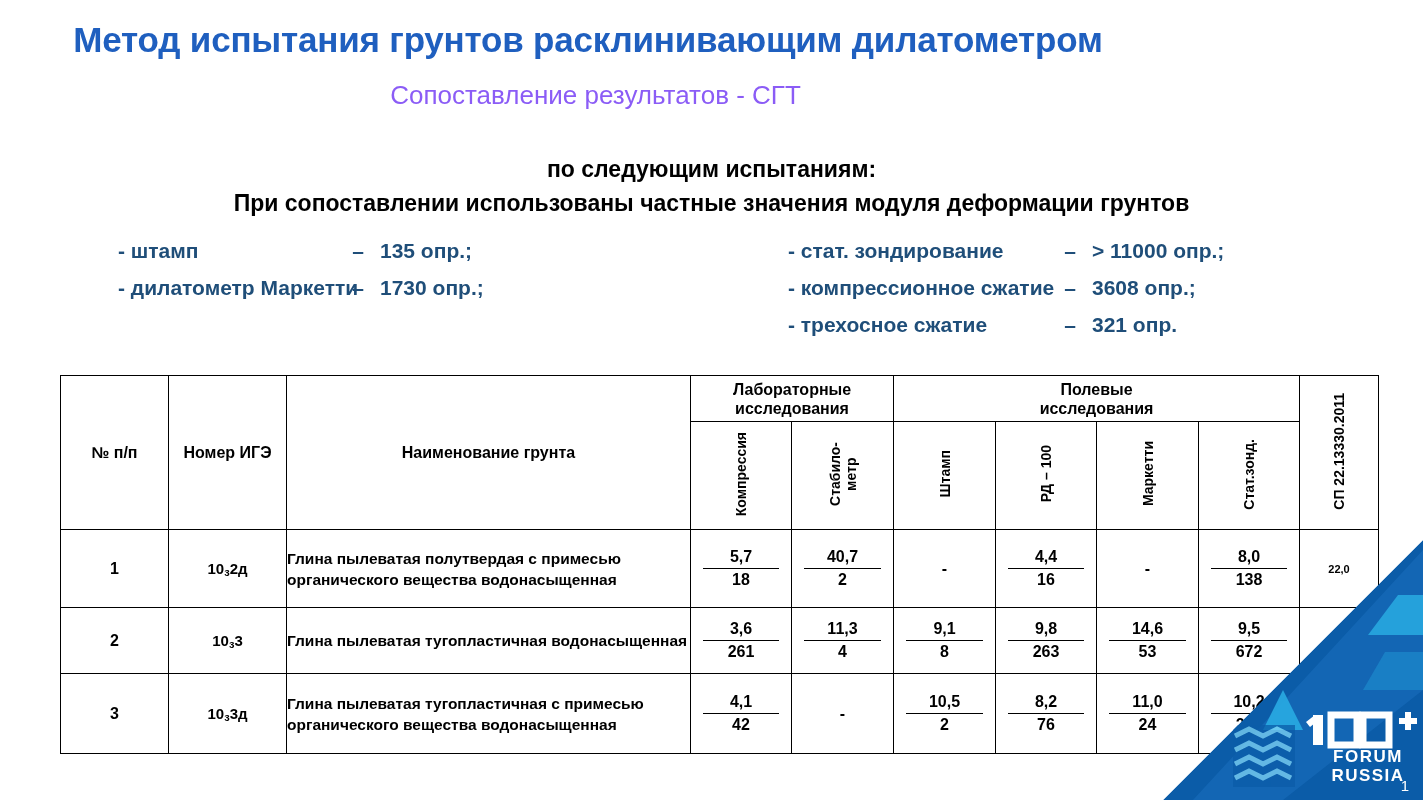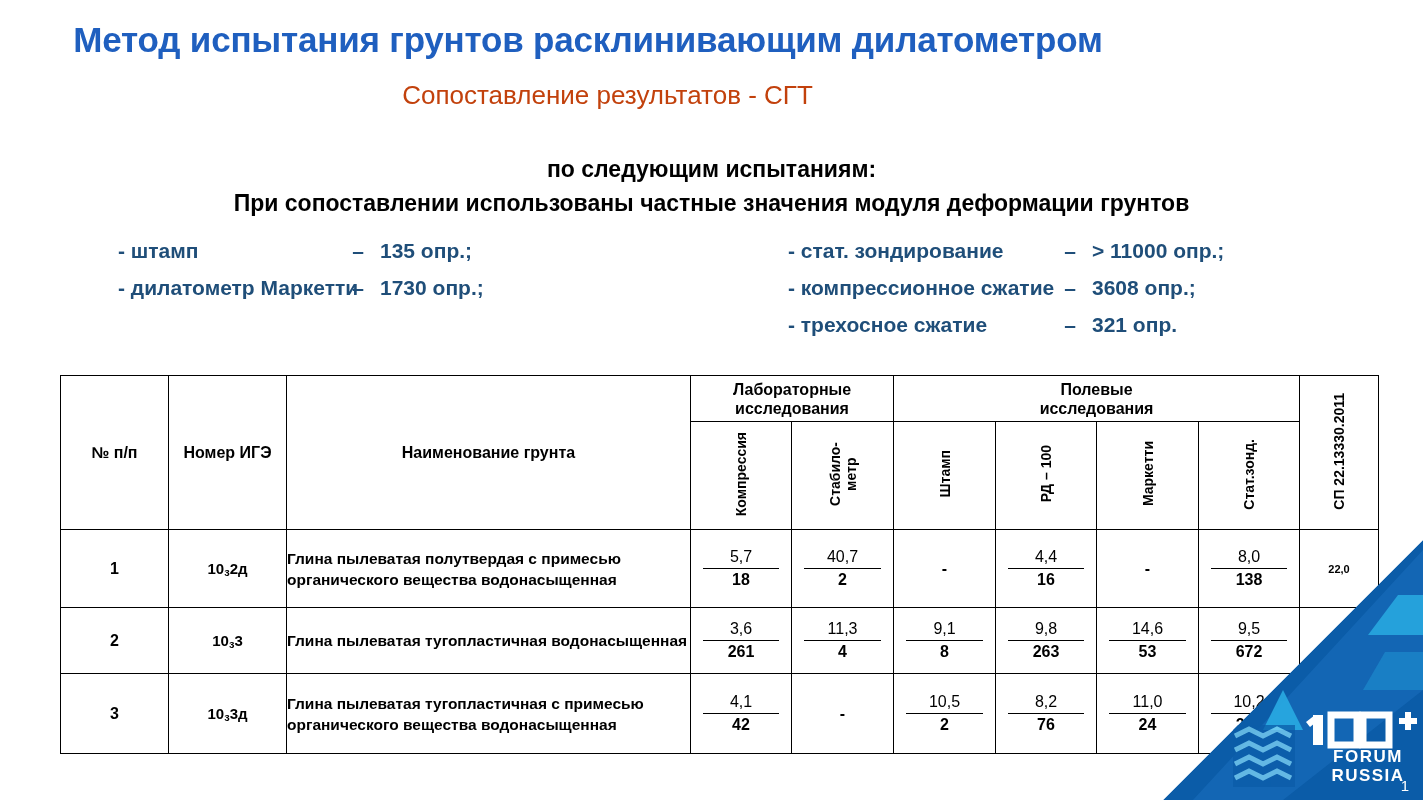--- a/index.html
+++ b/index.html
@@ -32,27 +32,27 @@
     width: 1176px;
     text-align: center;
     font-size: 35px;
     font-weight: bold;
     color: #1F5FBF;
     letter-spacing: -0.2px;
     white-space: nowrap;
   }
   .subtitle {
     position: absolute;
-    left: 12px;
+    left: 0;
     top: 80px;
     width: 1191px;
     text-align: center;
     font-size: 26px;
     font-weight: normal;
-    color: #c2410c;
+    color: #8b5cf6;
   }
 
   
   .intro {
     position: absolute;
     left: 0;
     top: 152px;
     width: 1423px;
     text-align: center;
     font-size: 23px;
@@ -159,21 +159,21 @@
     line-height: 21px;
   }
   .cell-frac  { padding: 0; text-align: center; vertical-align: middle; }
   .frac {
     display: block;
     width: 100%;
   }
   .frac .top {
     display: block;
     font-size: 16px;
-    font-weight: normal;
+    font-weight: bold;
     padding: 4px 0 2px;
     border-bottom: 1.5px solid #000;
     margin: 0 12px;
   }
   .frac .bot {
     display: block;
     font-size: 16px;
     font-weight: bold;
     padding: 2px 0 4px;
   }

